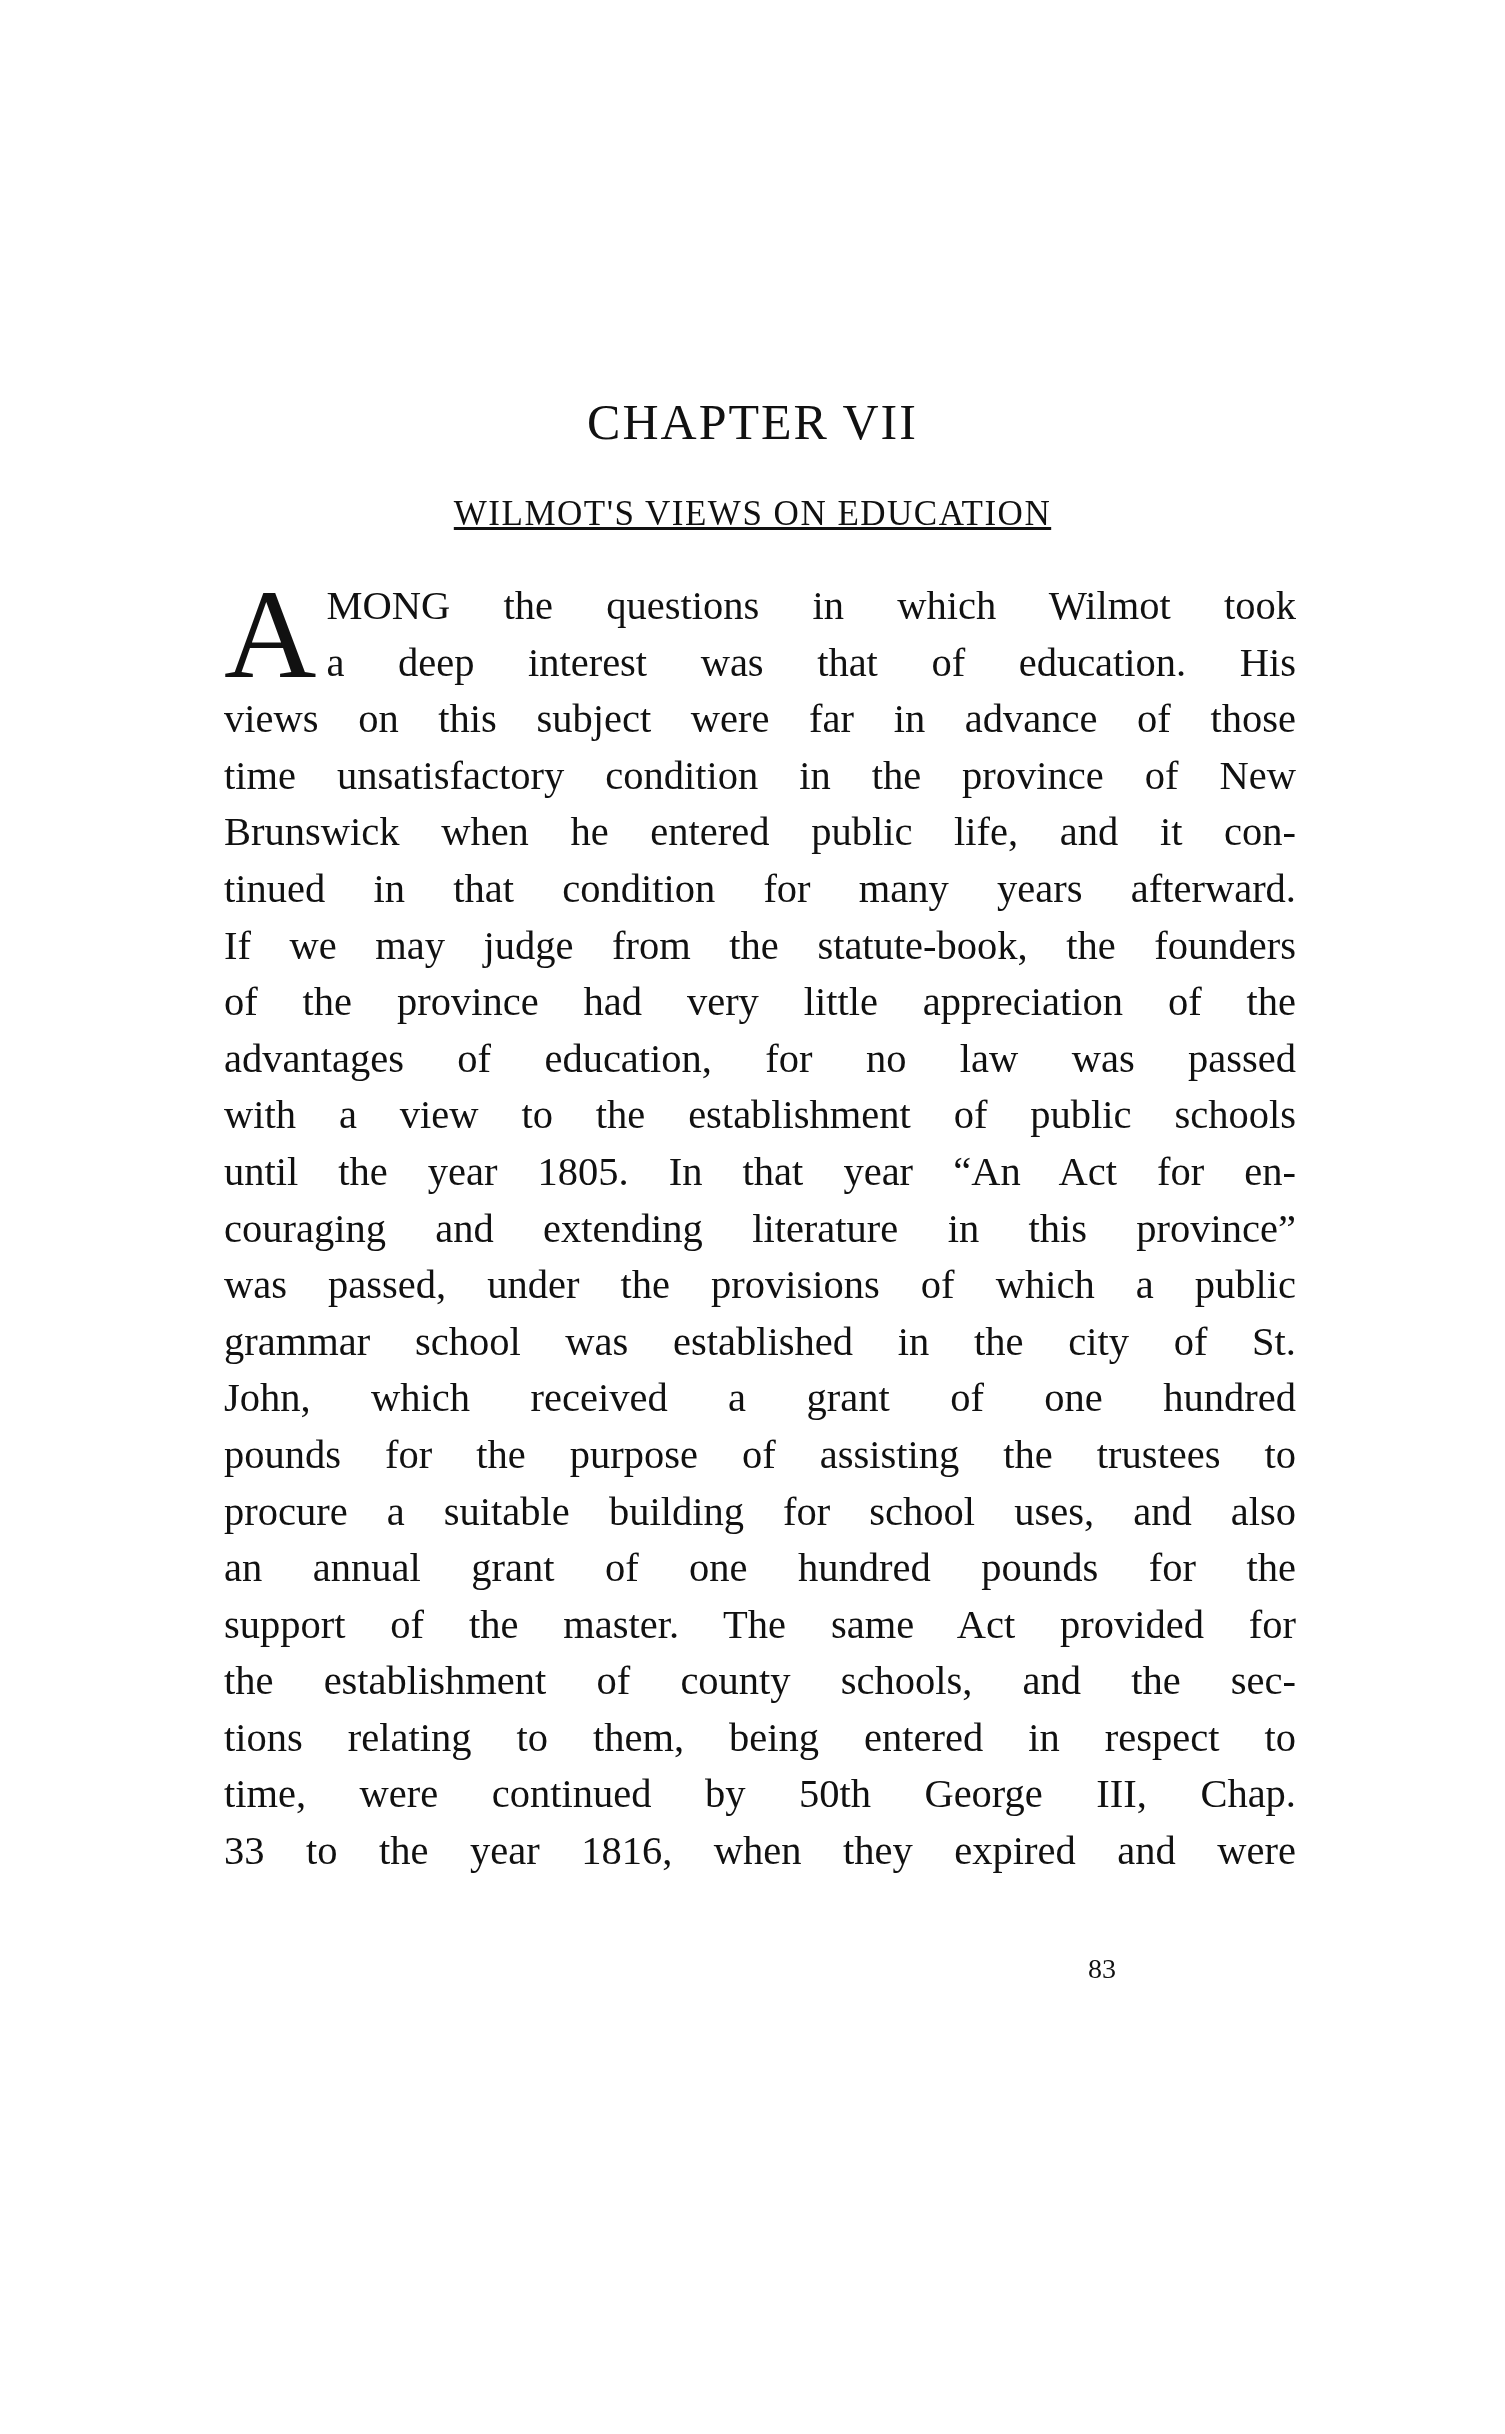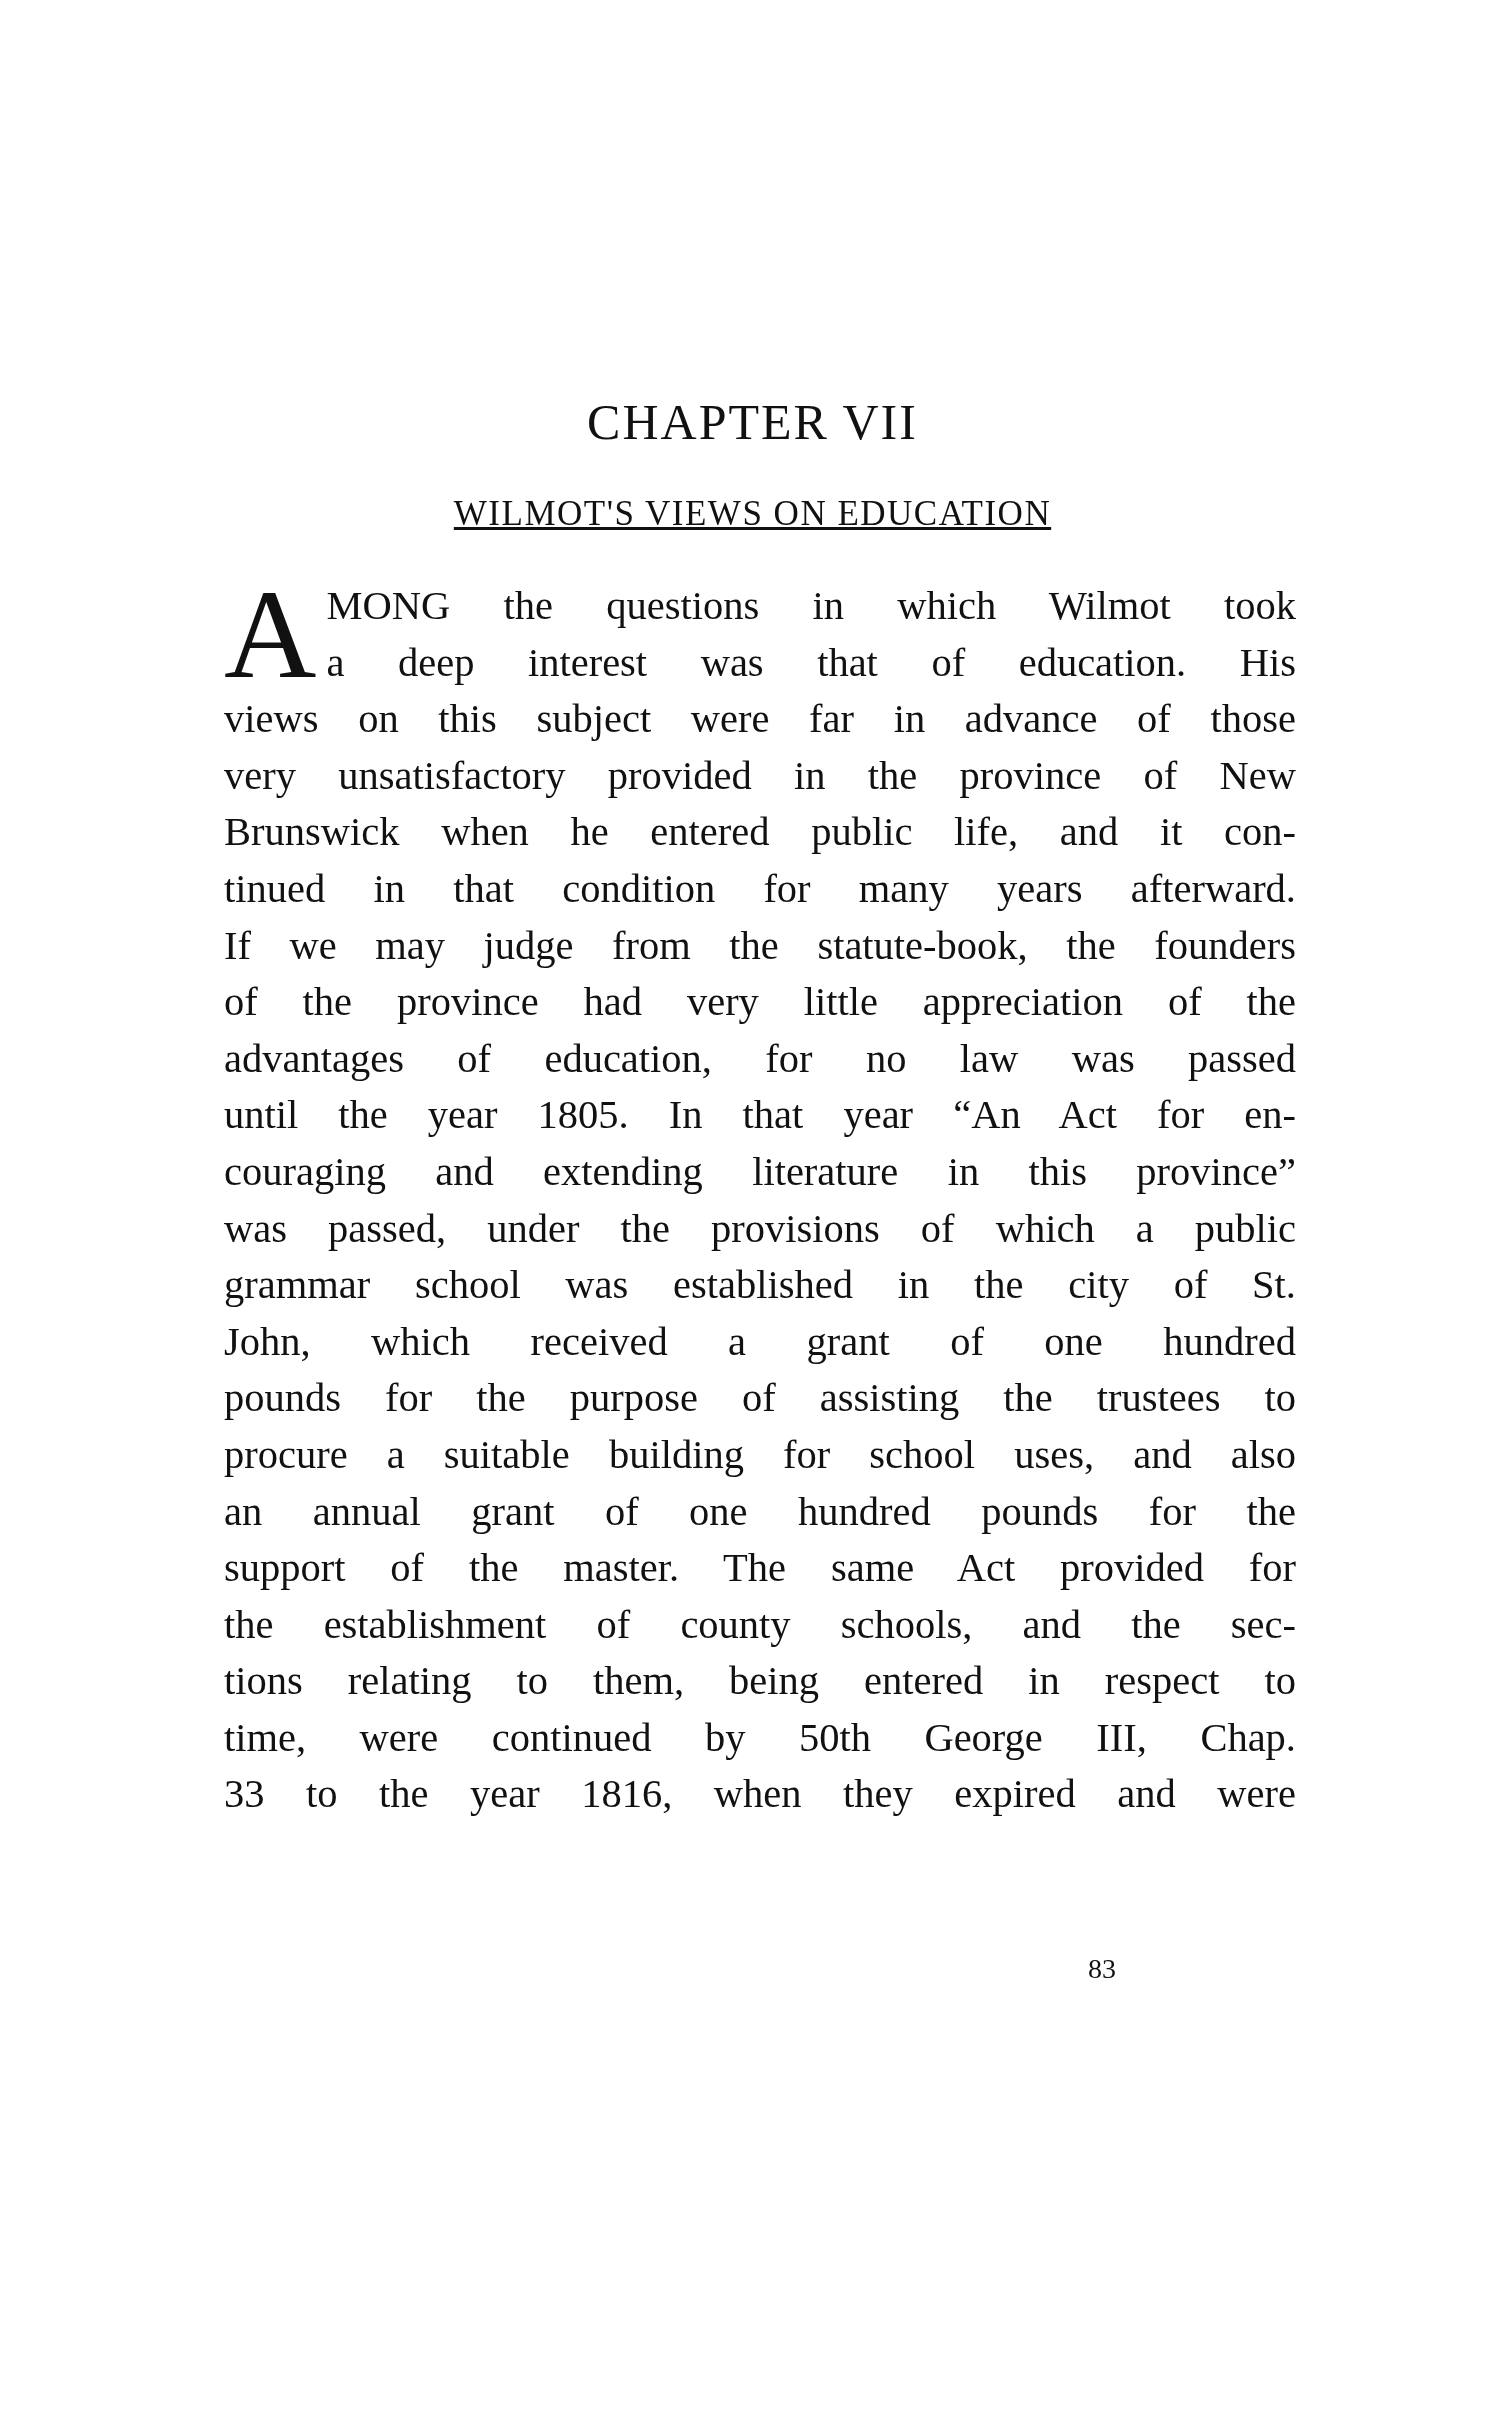--- a/index.html
+++ b/index.html
@@ -89,26 +89,27 @@
 
   <div class="chapter-number">CHAPTER VII</div>
 
   <div class="chapter-title">WILMOT'S VIEWS ON EDUCATION</div>
 
   <div class="body-text">
     <span class="drop-cap">A</span>
     <span class="line"><span class="small-caps">MONG</span><span> the questions in which Wilmot took</span></span>
     <span class="line indent">a deep interest was that of education.  His</span>
     <span class="line">views on this subject were far in advance of those</span>
-    <span class="line">very unsatisfactory provided in the province of New</span>
+    <span class="line">time unsatisfactory condition in the province of New</span>
     <span class="line">Brunswick when he entered public life, and it con-</span>
     <span class="line">tinued in that condition for many years afterward.</span>
     <span class="line">If we may judge from the statute-book, the founders</span>
     <span class="line">of the province had very little appreciation of the</span>
     <span class="line">advantages of education, for no law was passed</span>
+    <span class="line">with a view to the establishment of public schools</span>
     <span class="line">until the year 1805.  In that year “An Act for en-</span>
     <span class="line">couraging and extending literature in this province”</span>
     <span class="line">was passed, under the provisions of which a public</span>
     <span class="line">grammar school was established in the city of St.</span>
     <span class="line">John, which received a grant of one hundred</span>
     <span class="line">pounds for the purpose of assisting the trustees to</span>
     <span class="line">procure a suitable building for school uses, and also</span>
     <span class="line">an annual grant of one hundred pounds for the</span>
     <span class="line">support of the master.  The same Act provided for</span>
     <span class="line">the establishment of county schools, and the sec-</span>

